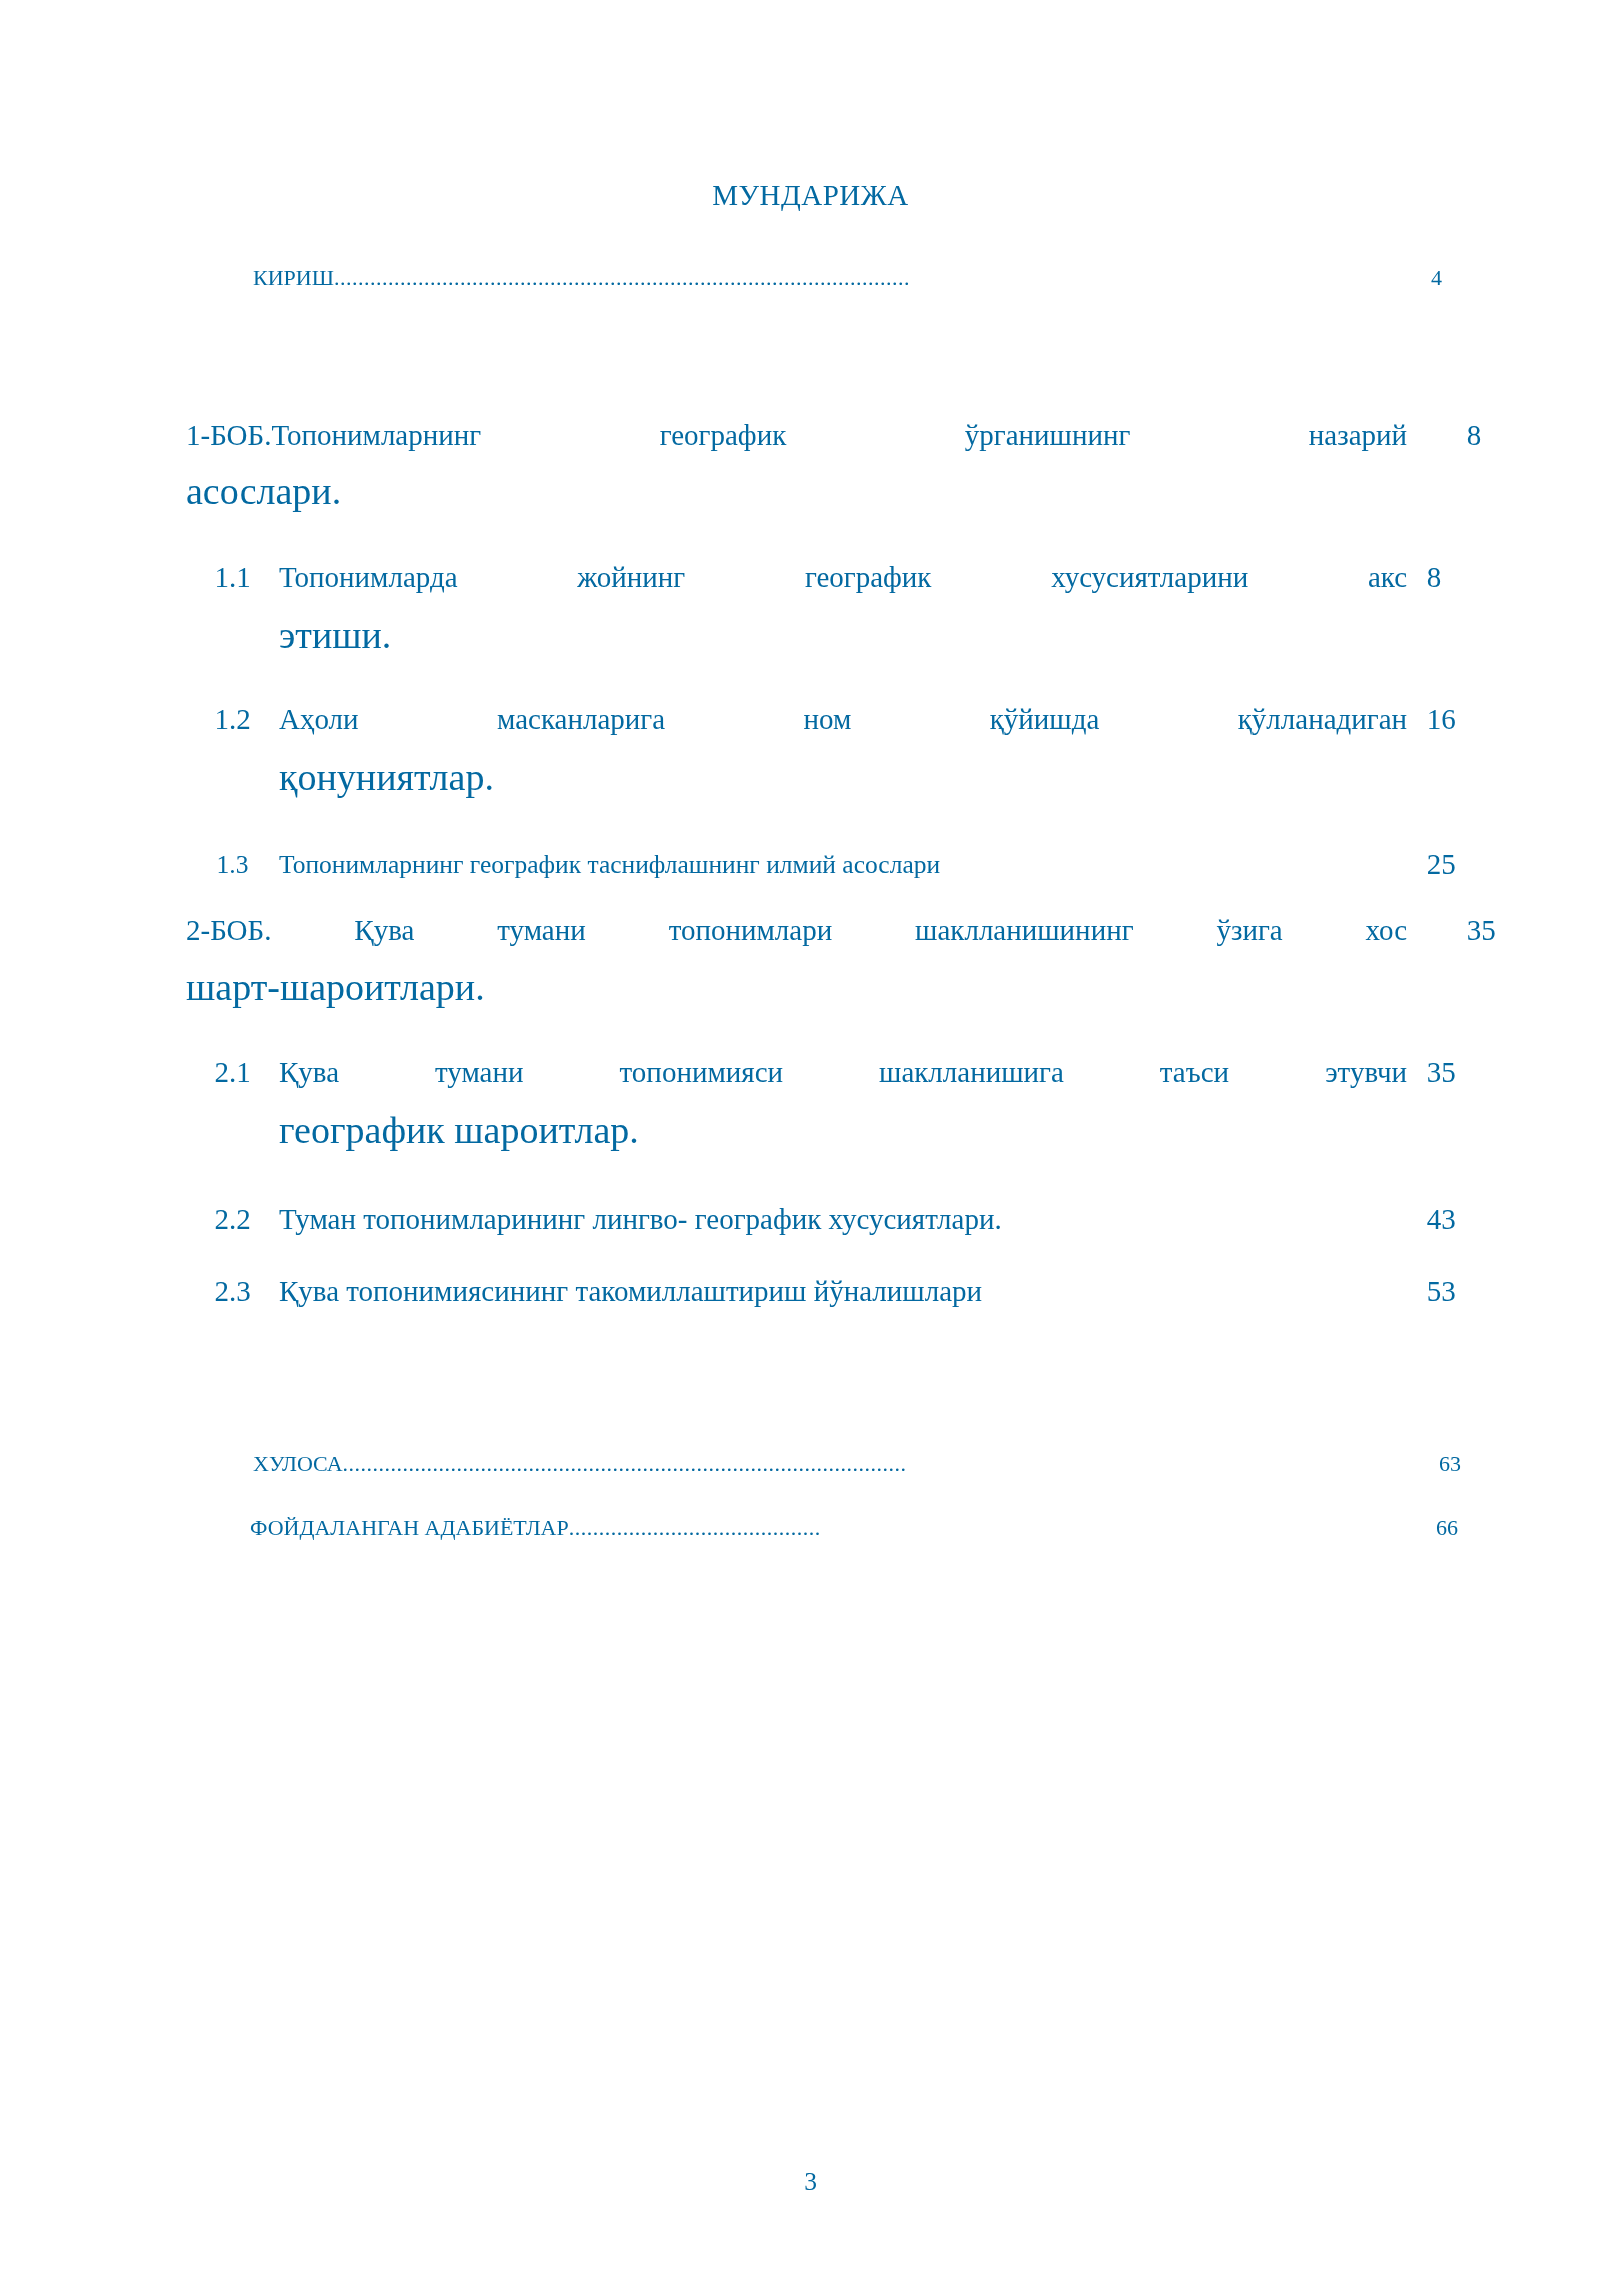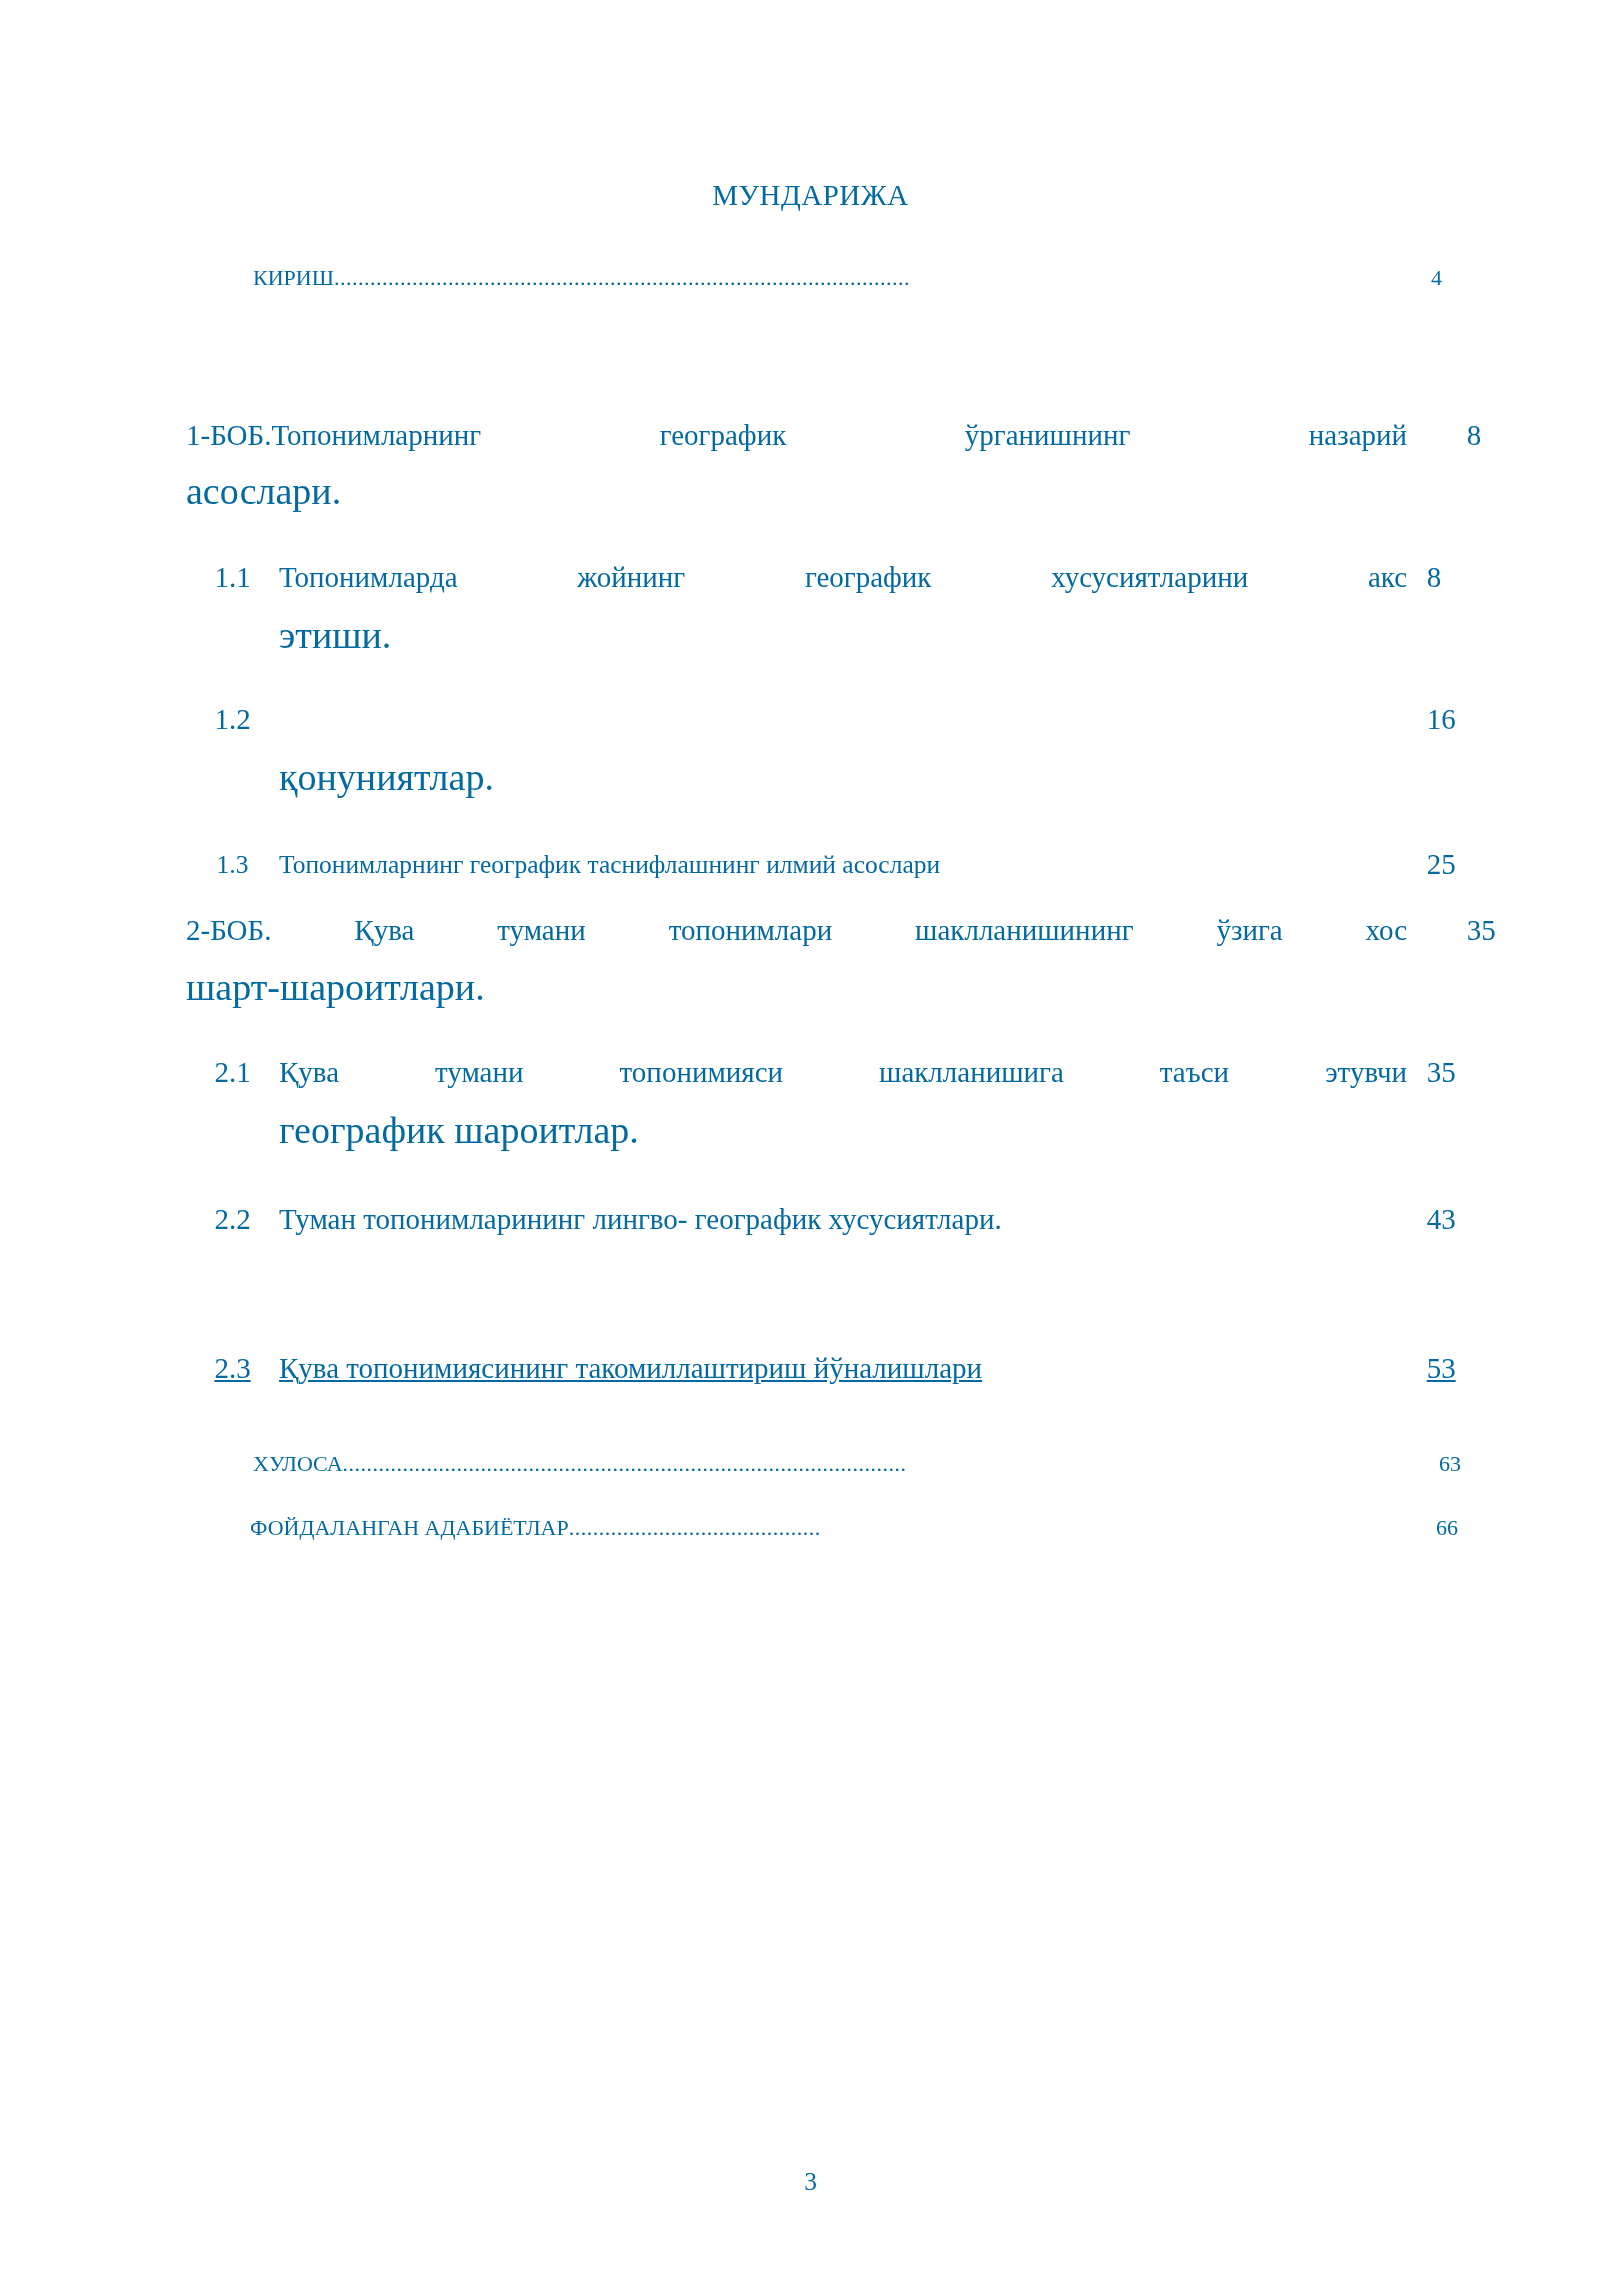--- a/index.html
+++ b/index.html
@@ -145,20 +145,21 @@
 
   <div class="toc-entry" style="left:186px; top:544px;">
     <span class="te-num">1.1</span>
     <span class="te-title">Топонимларда жойнинг географик хусусиятларини акс</span>
     <span class="te-page">8</span>
   </div>
   <div class="wrap-line" style="left:279px; top:616px;">этиши.</div>
 
   <div class="toc-entry" style="left:186px; top:686px;">
     <span class="te-num">1.2</span>
+    <span class="te-title">Аҳоли масканларига ном қўйишда қўлланадиган</span>
     <span class="te-page">16</span>
   </div>
   <div class="wrap-line" style="left:279px; top:758px;">қонуниятлар.</div>
 
   <div class="toc-entry small-font" style="left:186px; top:831px;">
     <span class="te-num">1.3</span>
     <span class="te-title last-left">Топонимларнинг географик таснифлашнинг илмий асослари</span>
     <span class="te-page">25</span>
   </div>
 
@@ -174,21 +175,21 @@
     <span class="te-page">35</span>
   </div>
   <div class="wrap-line" style="left:279px; top:1111px;">географик шароитлар.</div>
 
   <div class="toc-entry" style="left:186px; top:1186px;">
     <span class="te-num">2.2</span>
     <span class="te-title last-left">Туман топонимларининг лингво- географик хусусиятлари.</span>
     <span class="te-page">43</span>
   </div>
 
-  <div class="toc-entry" style="left:186px; top:1335px;text-decoration:underline;">
+  <div class="toc-entry" style="left:186px; top:1258px;">
     <span class="te-num">2.3</span>
     <span class="te-title last-left">Қува топонимиясининг такомиллаштириш йўналишлари</span>
     <span class="te-page">53</span>
   </div>
 
   <div class="leader-row" id="row-xulosa">
     <span class="lr-label">ХУЛОСА</span>
     <span class="lr-dots">..............................................................................................</span>
     <span class="lr-page">63</span>
   </div>

